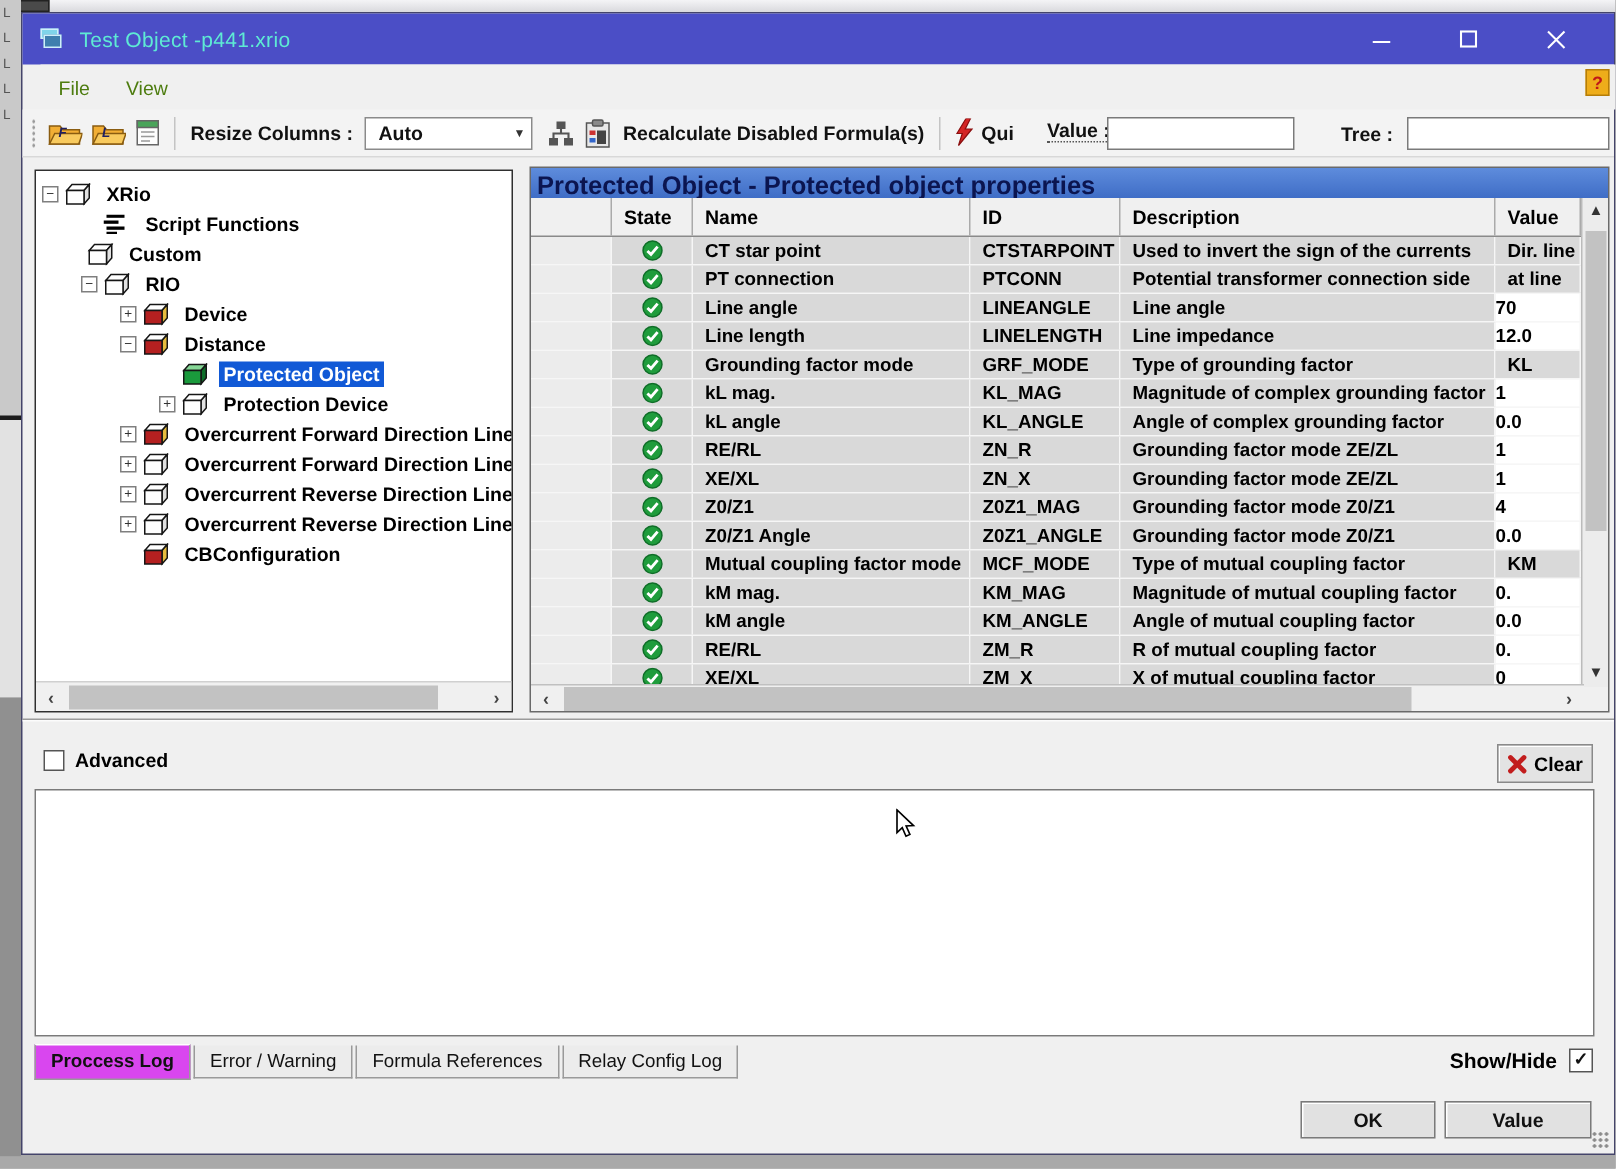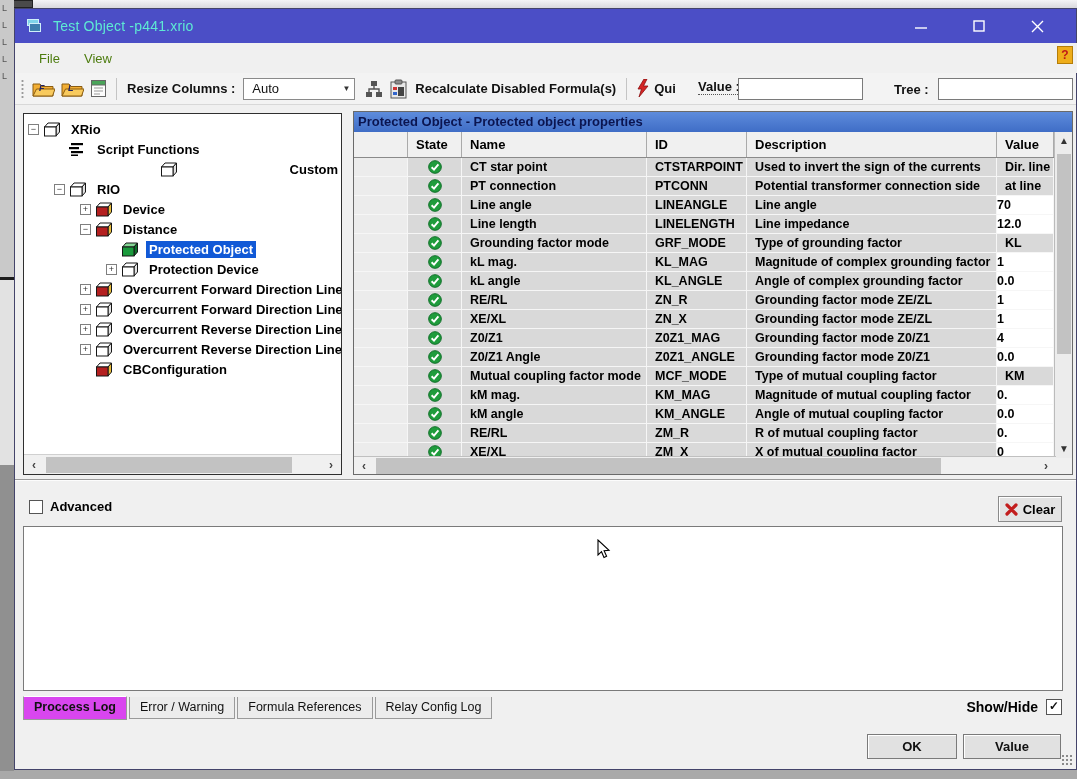--- a/index.html
+++ b/index.html
@@ -31,21 +31,21 @@
   .menubar { position:absolute; left:0; top:34px; width:100%; height:30px; background:#f0f0f0; display:flex; align-items:center; font-size:13px; color:#4d7c0f;margin-left:12px; }
   .menu-item { padding:4px 12px; }
   .help-btn { position:absolute; left:1042px; top:37px; width:16px; height:18px; background:#eead1a; border:1px solid #b57d08; color:#c01818; font-weight:bold; font-size:12px; text-align:center; line-height:17px; }
 
   .toolbar { position:absolute; left:0; top:64px; width:100%; height:32px; background:#f3f3f3; border-bottom:1px solid #d8d8d8; display:flex; align-items:center; font-size:13px; color:#111; }
   .grip { width:3px; height:20px; margin:0 5px 0 6px; background-image:radial-gradient(circle, #9a9a9a 1px, transparent 1.2px); background-size:3px 4px; }
   .tb-icon { margin:0 3px; display:flex; align-items:center; justify-content:center; position:relative; }
   .tb-sep { width:1px; height:22px; background:#c4c4c4; margin:0 6px; }
   .tb-label { margin:0 4px; font-weight:600; }
   .combo { width:112px; height:22px; background:#fff; border:1px solid #8a8a8a; display:flex; align-items:center; font-size:13px; position:relative; margin-left:4px; }
-  .combo .val { flex:1; padding-left:8px; font-weight:400; }
+  .combo .val { flex:1; padding-left:8px; font-weight:700; }
   .combo .arrow { width:16px; font-size:8px; color:#333; text-align:center; }
   .folder-letter { position:absolute; left:7px; top:3px; font-size:9px; font-weight:bold; font-style:italic; color:#202060; }
   .tb-input { height:22px; background:#fff; border:1px solid #7a7a7a; font-size:13px; padding:0 4px; font-family:"Liberation Sans",sans-serif; }
   .val-input { position:absolute; left:723px; top:5px; width:125px; }
   .tree-lbl { position:absolute; left:879px; top:9px; font-weight:600; }
   .tree-input { position:absolute; left:923px; top:5px; width:135px; }
   .qui-label { font-weight:600; margin-left:2px; }
   .value-lbl { position:absolute; left:683px; top:6px; font-weight:600; border-bottom:1px dotted #555; }
 
   
@@ -56,21 +56,21 @@
   .exp-spacer { width:15px; flex:none; }
   .tree-icon { width:19px; flex:none; margin-right:6px; display:flex; align-items:center; }
   .tree-label { padding:1px 3px; }
   .tree-label.selected { background:#1159d6; color:#fff; }
   .hscroll { position:absolute; left:0; bottom:0; right:0; height:20px; background:#f0f0f0; border-top:1px solid #d0d0d0; }
   .sb-arrow { position:absolute; top:0; width:20px; height:20px; font-size:12px; font-weight:bold; color:#444; text-align:center; line-height:20px; }
   .sb-thumb { position:absolute; top:2px; height:16px; background:#c2c2c2; }
 
   
   .table-panel { position:absolute; left:338px; top:102px; width:720px; height:364px; background:#f0f0f0; border:1px solid #6a6a6a; }
-  .tp-caption { position:absolute; left:0; top:0; width:100%; height:20px; background:linear-gradient(#5e8cdc,#3f6dc6); color:#0b1550; font-size:13px; font-weight:600; padding:2px 0 0 4px; }
+  .tp-caption { position:absolute; left:0; top:0; width:100%; height:20px; background:linear-gradient(#5e8cdc,#3f6dc6); color:#0b1550; font-size:17px; font-weight:600; padding:2px 0 0 4px; }
   .tp-header { position:absolute; left:0; top:20px; height:26px; display:flex; background:#f0f0f0; border-bottom:1px solid #8a8a8a; }
   .tp-hcell { border-right:1px solid #aaa; font-size:13px; font-weight:600; color:#000; padding:5px 0 0 8px; overflow:hidden; white-space:nowrap; }
   .tp-hcell.right { text-align:right; padding-right:14px; padding-left:0; }
   .tp-rows { position:absolute; left:0; top:46px; width:700px; height:300px; overflow:hidden; }
   .tp-row { display:flex; height:19px; border-bottom:1px solid #f6f6f6; }
   .tp-cell { background:#d9d9d9; border-right:1px solid #f6f6f6; font-size:12.5px; font-weight:600; color:#000; white-space:nowrap; overflow:hidden; padding:2px 0 0 8px; }
   .tp-cell.empty { background:#ececec; }
   .tp-cell.state { display:flex; align-items:center; justify-content:center; padding:0; }
   .tp-cell.num { background:#fff; text-align:left; padding-right:3px; padding-left:0; }
   .vscroll { position:absolute; right:0; top:20px; width:18px; height:326px; background:#ececec; border-left:1px solid #bbb; }
@@ -231,21 +231,21 @@
             <span class="tree-icon">
               <svg width="15" height="13">
                 <rect x="2" y="0" width="12" height="2.2" fill="#000"></rect>
                 <rect x="0" y="4" width="10" height="2.2" fill="#000"></rect>
                 <rect x="2" y="8" width="12" height="2.2" fill="#000"></rect>
                 <rect x="2" y="11.5" width="7" height="1.5" fill="#000"></rect>
               </svg>
             </span>
             <span class="tree-label">Script Functions</span>
           </div>
-          <div class="tree-row" style="padding-left: 19px; justify-content: space-between;">
+          <div class="tree-row" style="padding-left: 19px;">
             <div class="exp-spacer"></div>
             <span class="tree-icon">
               <svg width="18" height="15" viewBox="0 0 18 15">
                 <polygon points="1.5,5 5,1 16.5,1 13,5" fill="#ffffff" stroke="#161616"></polygon>
                 <polygon points="13,5 16.5,1 16.5,10 13,14" fill="#e2e2e2" stroke="#161616"></polygon>
                 <rect x="1.5" y="5" width="11.5" height="9" fill="#ffffff" stroke="#161616"></rect>
               </svg>
             </span>
             <span class="tree-label">Custom</span>
           </div>

